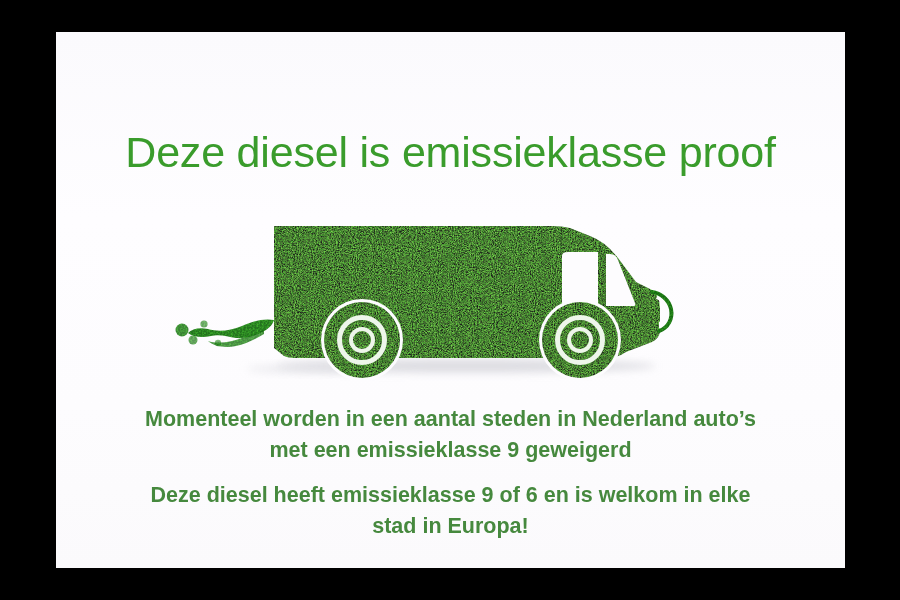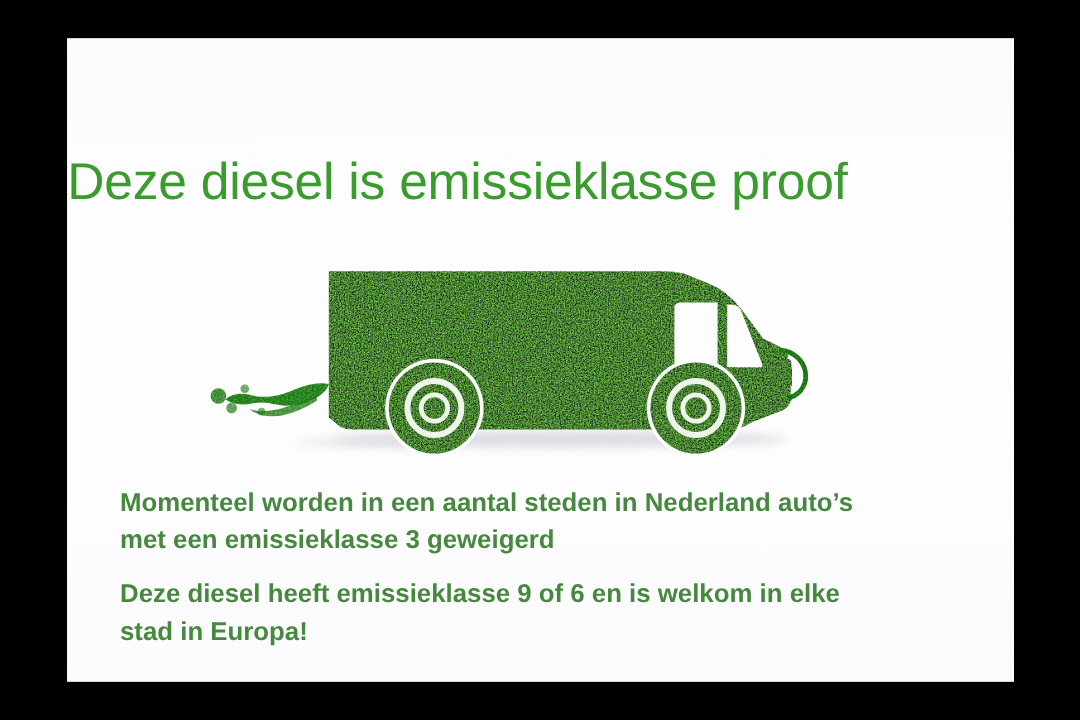--- a/index.html
+++ b/index.html
@@ -34,20 +34,21 @@
       linear-gradient(180deg, #fbfafd 0%, #fefdff 35%, #fdfcfe 70%, #fbfafc 100%);
     overflow: hidden;
   }
 
   
   #headline {
     position: absolute;
     left: 0;
     top: 96px;
     width: 789px;
+    text-align: center;
     font-family: "Liberation Sans", sans-serif;
     font-size: 43px;
     font-weight: 400;
     letter-spacing: -0.2px;
     color: #3a9c2c;
     white-space: nowrap;
   }
 
   
   #van-illustration {
@@ -61,26 +62,26 @@
     display: block;
     width: 100%;
     height: 100%;
   }
 
   
   .copy-block {
     position: absolute;
     width: 789px;
     left: 0;
+    text-align: center;
     font-family: "Liberation Sans", sans-serif;
     font-weight: bold;
     font-size: 21.5px;
     line-height: 31px;
     color: #46893e;
-    padding-left: 44px;
   }
   #copy-primary { top: 372px; }
   #copy-secondary { top: 448px; }
   .copy-line { display: block; white-space: nowrap; }
 </style>
 </head>
 <body>
 
 <div id="poster-frame">
 
@@ -226,21 +227,21 @@
         <g>
           <path d="M 486 112
                    C 495 113 503 120 505 129
                    C 507 139 502 148 493 151" fill="none" stroke="#2f9a1f" stroke-width="4" stroke-linecap="round" filter="url(#grassTexSoft)"></path>
         </g>
       </svg>
     </div>
 
     <div class="copy-block" id="copy-primary">
       <span class="copy-line">Momenteel worden in een aantal steden in Nederland auto’s</span>
-      <span class="copy-line">met een emissieklasse 3 geweigerd</span>
+      <span class="copy-line">met een emissieklasse 9 geweigerd</span>
     </div>
 
     <div class="copy-block" id="copy-secondary">
       <span class="copy-line">Deze diesel heeft emissieklasse 9 of 6 en is welkom in elke</span>
       <span class="copy-line">stad in Europa!</span>
     </div>
 
   </div>
 </div>
 

